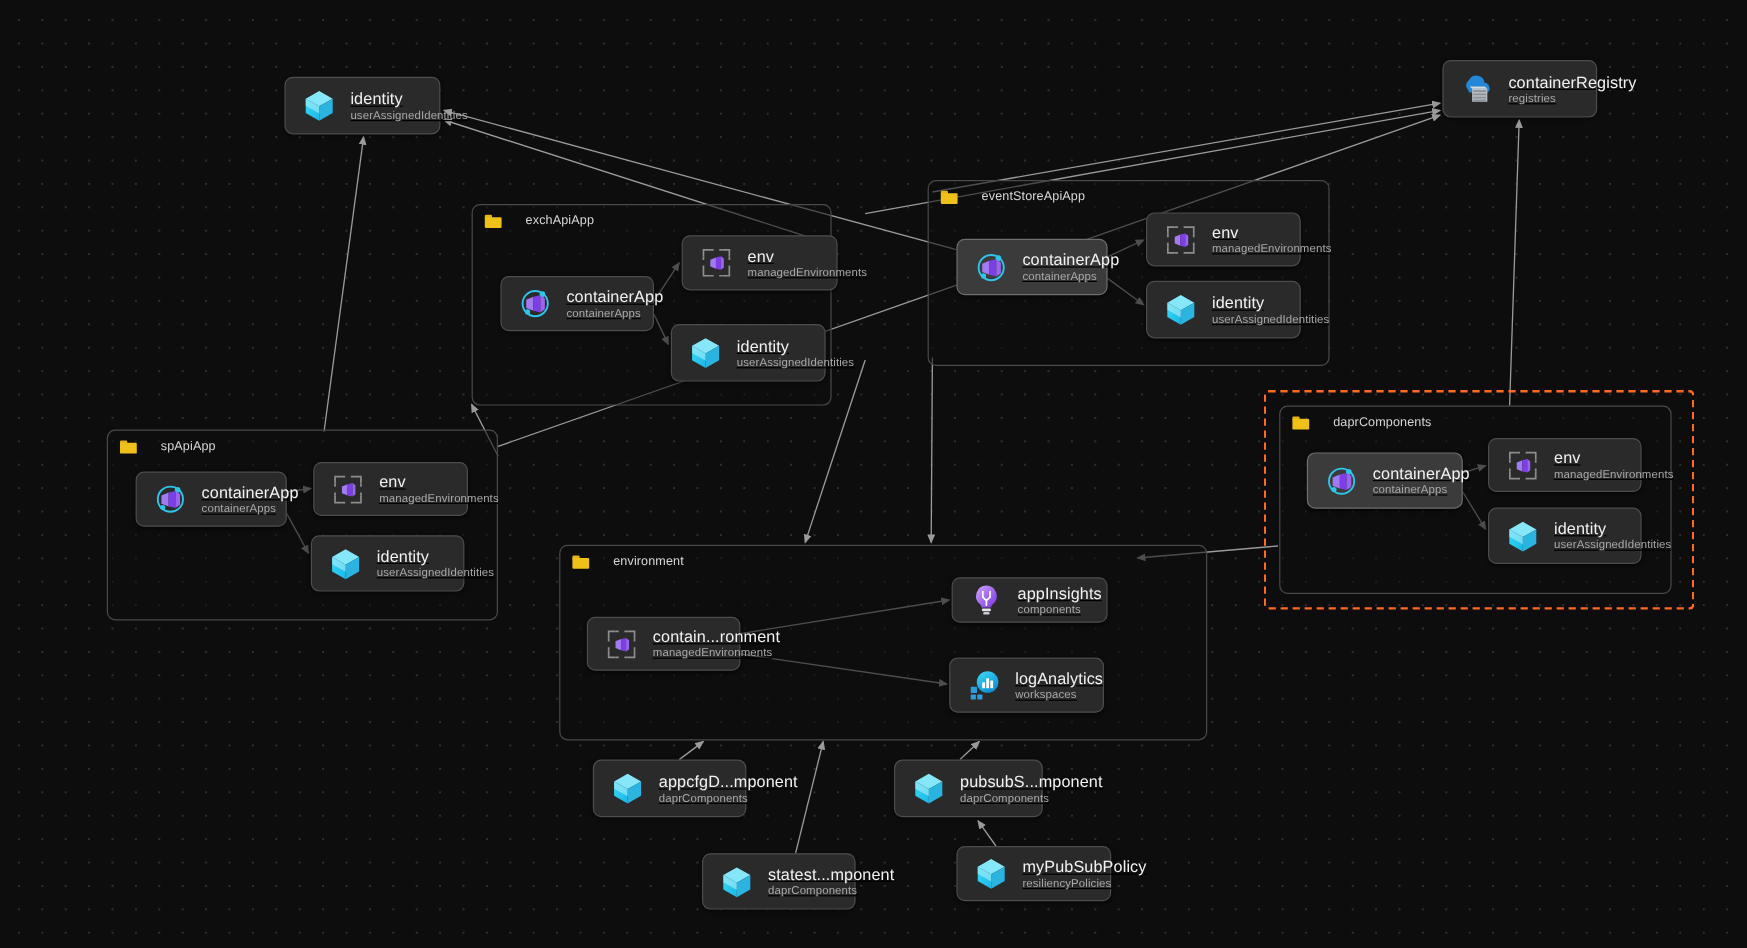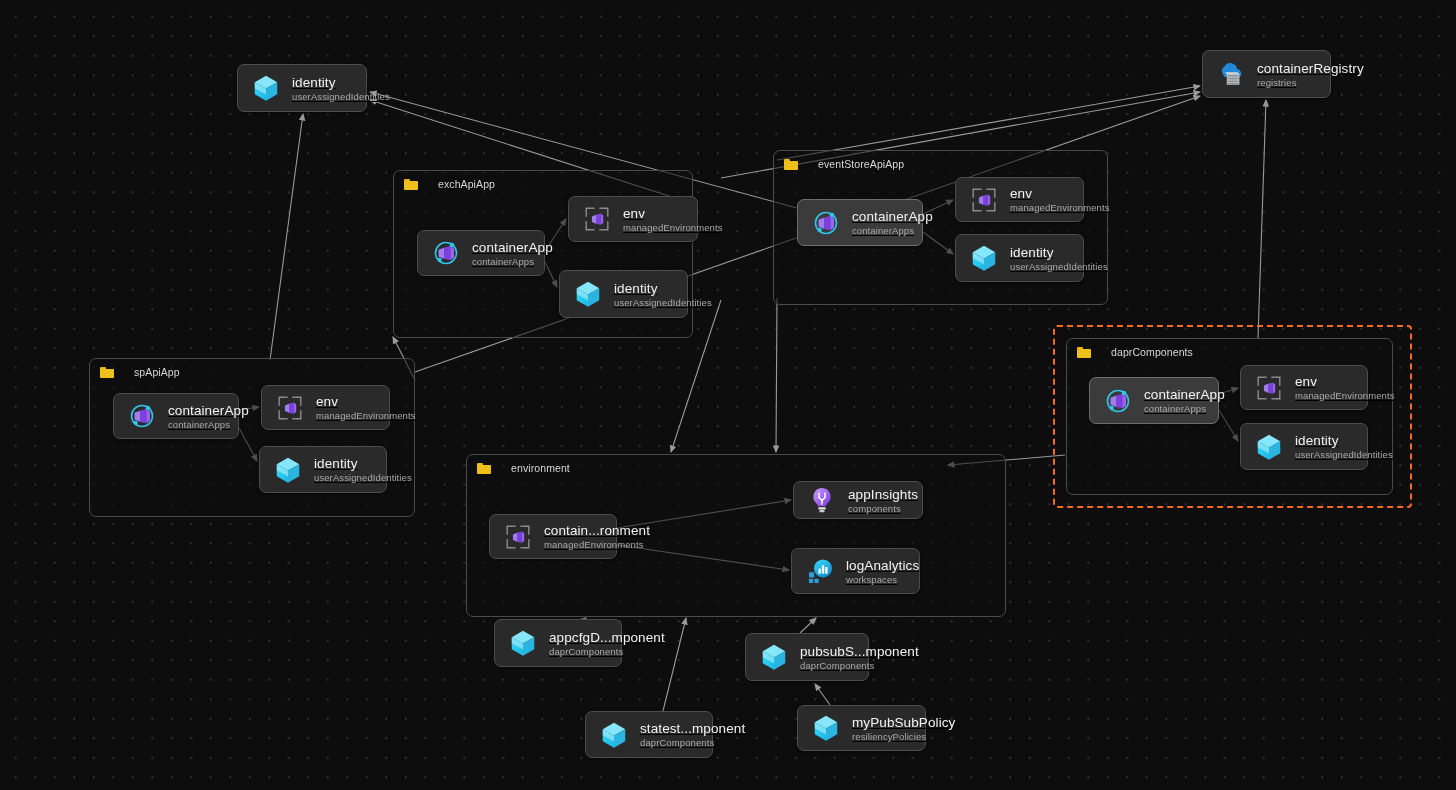--- a/index.html
+++ b/index.html
@@ -524,21 +524,21 @@
         <rect x="4.2" y="24.2" width="4.6" height="4.6" rx=".8"></rect>
         <rect x="10" y="24.2" width="4.6" height="4.6" rx=".8"></rect>
       </g>
     </svg>
         </span>
         <div class="txt">
           <div class="title">logAnalytics</div>
           <div class="sub">workspaces</div>
         </div>
       </div>
-      <div class="node" style="left: 494px; top: 619px; width: 128px; height: 48px;">
+      <div class="node" style="left: 494px; top: 633px; width: 128px; height: 48px;">
         <span class="ico">
           <svg viewBox="0 0 32 32">
       <defs>
               <linearGradient id="cbA" x1="0" y1="0" x2="1" y2="1">
         <stop offset="0" stop-color="#38d8f5"></stop>
                 <stop offset="1" stop-color="#19b8e8"></stop>
               </linearGradient>
       <linearGradient id="cbB" x1="0" y1="0" x2="0" y2="1">
         <stop offset="0" stop-color="#7ee8fb"></stop>
                 <stop offset="1" stop-color="#39c9ef"></stop>

